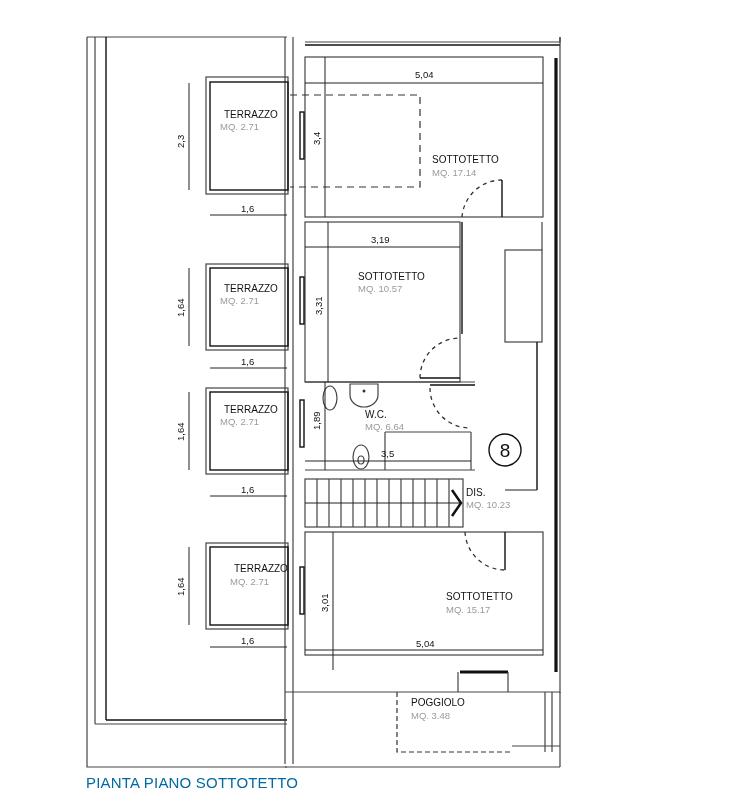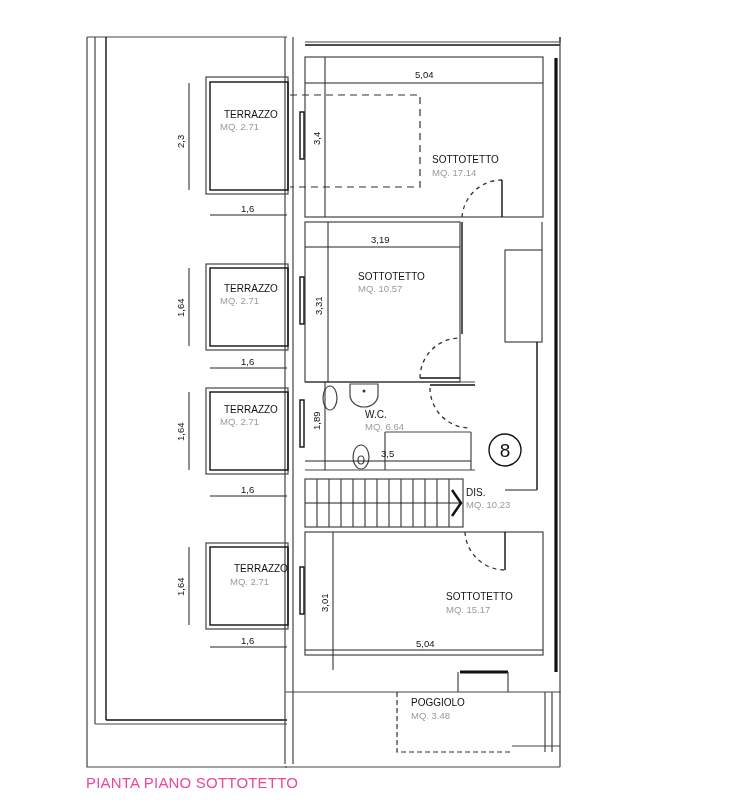--- a/index.html
+++ b/index.html
@@ -7,21 +7,21 @@
     svg { position: absolute; left: 0; top: 0; }
     .w { stroke: #444; fill: none; stroke-width: 1.2; }
     .wt { stroke: #111; fill: none; stroke-width: 1.4; }
     .thick { stroke: #111; fill: none; stroke-width: 3.2; }
     .dim { stroke: #222; fill: none; stroke-width: 1; }
     .dash { stroke: #333; fill: none; stroke-width: 1.2; stroke-dasharray: 7 5; }
     .arc { stroke: #333; fill: none; stroke-width: 1.3; stroke-dasharray: 4 4; }
     .lbl { font-family: "Liberation Sans Narrow", "Liberation Sans", sans-serif; font-size: 10px; fill: #111; }
     .area { font-family: "Liberation Sans", sans-serif; font-size: 9.5px; fill: #9a9a9a; }
     .dtxt { font-family: "Liberation Sans", sans-serif; font-size: 9.5px; fill: #111; }
-    .title { position: absolute; left: 86px; top: 774px; font-size: 15px; color: #ec4899; letter-spacing: 0.2px; text-align: center; }
+    .title { position: absolute; left: 86px; top: 774px; font-size: 15px; color: #0369a1; letter-spacing: 0.2px; text-align: center; }
   </style>
 </head>
 <body>
 
 <svg width="735" height="800" viewBox="0 0 735 800">
 
   <g>
     <polyline class="w" points="87,37 87,767 287,767"></polyline>
     <line class="w" x1="87" y1="37" x2="287" y2="37"></line>
     <line class="w" x1="95" y1="37" x2="95" y2="724"></line>

